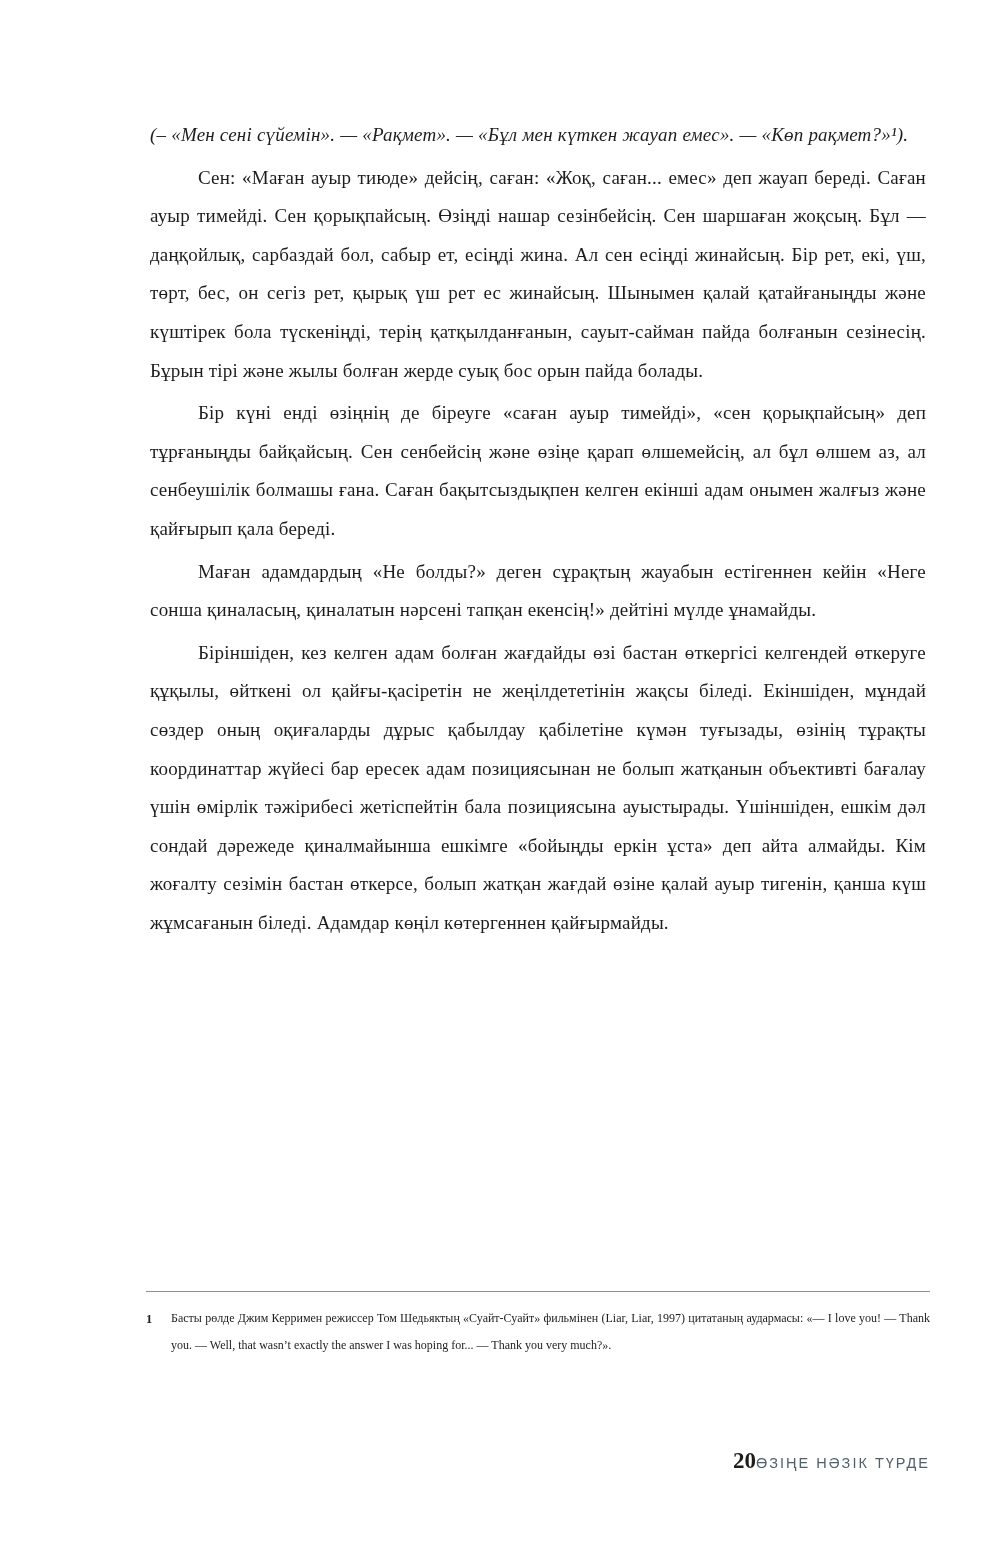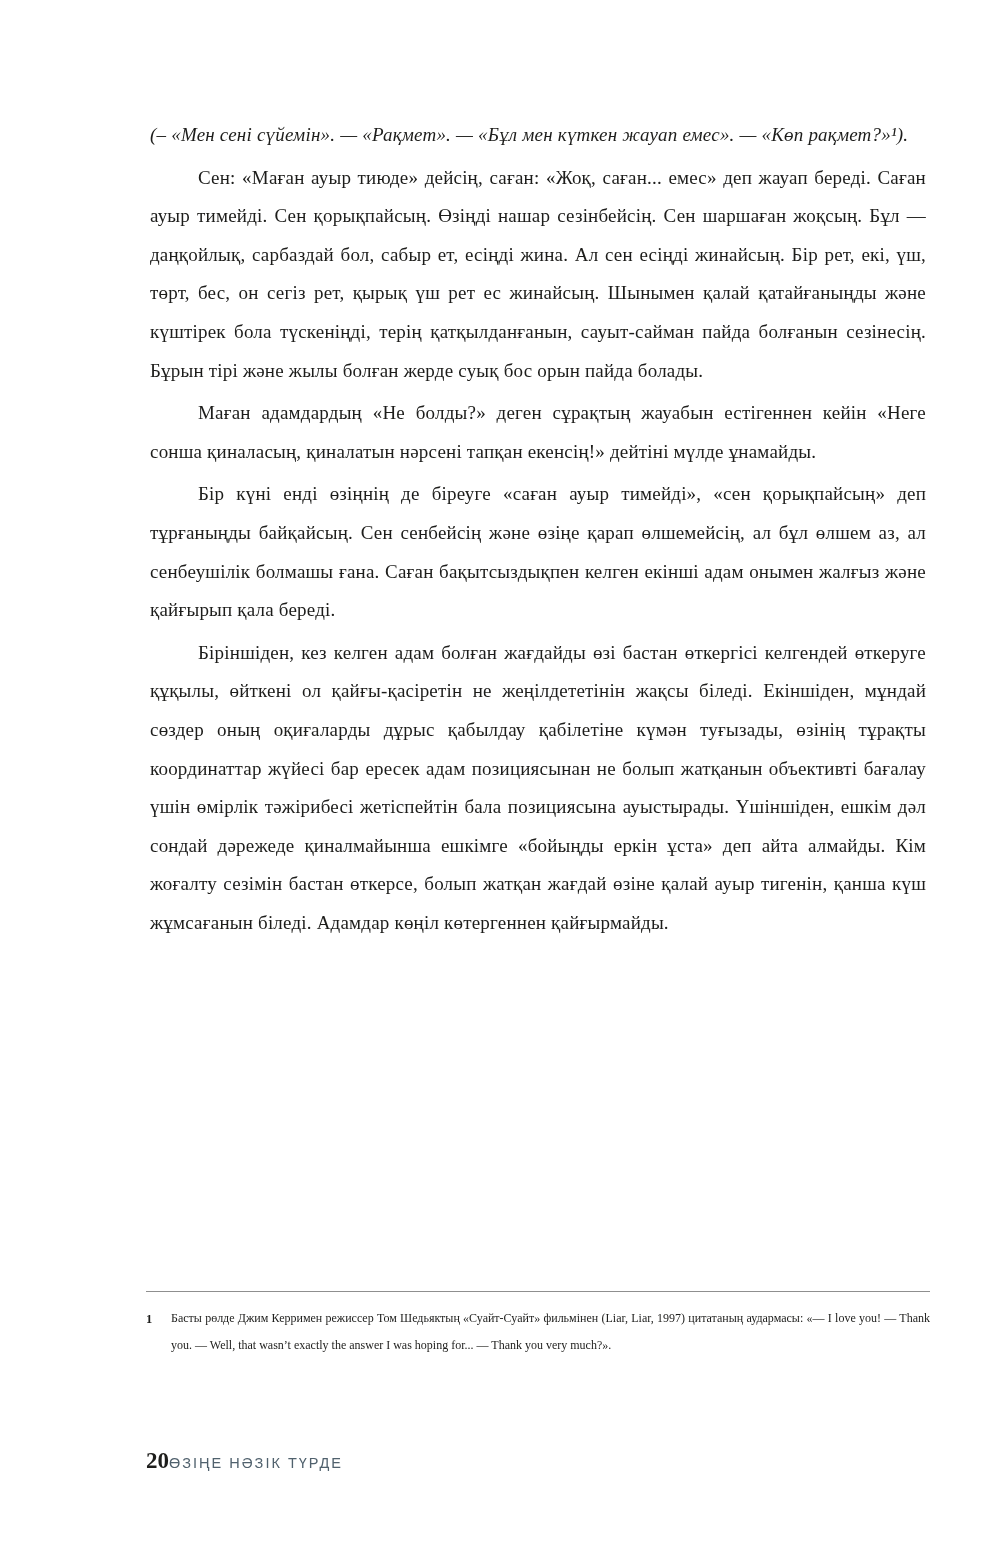--- a/index.html
+++ b/index.html
@@ -64,21 +64,21 @@
     font-size: 12px;
     line-height: 26.5px;
     text-align: justify;
   }
   .footer {
     position: absolute;
     left: 146px;
     right: 70px;
     top: 1448px;
     display: flex;
-    justify-content: flex-start;
+    justify-content: flex-end;
     align-items: baseline;
   }
   .page-number {
     font-size: 23px;
     font-weight: bold;
     color: #1d1d1b;
   }
   .running-title {
     font-size: 14.5px;
     letter-spacing: 2px;
@@ -88,22 +88,22 @@
   }
 </style>
 </head>
 <body>
 
 <div class="page">
 
   <div class="body-text">
     <p class="para opener">(– «Мен сені сүйемін». — «Рақмет». — «Бұл мен күткен жауап емес». — «Көп рақмет?»¹).</p>
     <p class="para indent">Сен: «Маған ауыр тиюде» дейсің, саған: «Жоқ, саған... емес» деп жауап береді. Саған ауыр тимейді. Сен қорықпайсың. Өзіңді нашар сезінбейсің. Сен шаршаған жоқсың. Бұл — даңқойлық, сарбаздай бол, сабыр ет, есіңді жина. Ал сен есіңді жинайсың. Бір рет, екі, үш, төрт, бес, он сегіз рет, қырық үш рет ес жинайсың. Шынымен қалай қатайғаныңды және күштірек бола түскеніңді, терің қатқылданғанын, сауыт-сайман пайда болғанын сезінесің. Бұрын тірі және жылы болған жерде суық бос орын пайда болады.</p>
+    <p class="para indent">Бір күні енді өзіңнің де біреуге «саған ауыр тимейді», «сен қорықпайсың» деп тұрғаныңды байқайсың. Сен сенбейсің және өзіңе қарап өлшемейсің, ал бұл өлшем аз, ал сенбеушілік болмашы ғана. Саған бақытсыздықпен келген екінші адам онымен жалғыз және қайғырып қала береді.</p>
     <p class="para indent">Маған адамдардың «Не болды?» деген сұрақтың жауабын естігеннен кейін «Неге сонша қиналасың, қиналатын нәрсені тапқан екенсің!» дейтіні мүлде ұнамайды.</p>
-    <p class="para indent">Бір күні енді өзіңнің де біреуге «саған ауыр тимейді», «сен қорықпайсың» деп тұрғаныңды байқайсың. Сен сенбейсің және өзіңе қарап өлшемейсің, ал бұл өлшем аз, ал сенбеушілік болмашы ғана. Саған бақытсыздықпен келген екінші адам онымен жалғыз және қайғырып қала береді.</p>
     <p class="para indent">Біріншіден, кез келген адам болған жағдайды өзі бастан өткергісі келгендей өткеруге құқылы, өйткені ол қайғы-қасіретін не жеңілдететінін жақсы біледі. Екіншіден, мұндай сөздер оның оқиғаларды дұрыс қабылдау қабілетіне күмән туғызады, өзінің тұрақты координаттар жүйесі бар ересек адам позициясынан не болып жатқанын объективті бағалау үшін өмірлік тәжірибесі жетіспейтін бала позициясына ауыстырады. Үшіншіден, ешкім дәл сондай дәрежеде қиналмайынша ешкімге «бойыңды еркін ұста» деп айта алмайды. Кім жоғалту сезімін бастан өткерсе, болып жатқан жағдай өзіне қалай ауыр тигенін, қанша күш жұмсағанын біледі. Адамдар көңіл көтергеннен қайғырмайды.</p>
   </div>
 
   <div class="footnote-block">
     <hr class="footnote-rule">
     <div class="footnote">
       <span class="fn-marker">1</span>
       <span class="fn-text">Басты рөлде Джим Керримен режиссер Том Шедьяктың «Суайт-Суайт» фильмінен (Liar, Liar, 1997) цитатаның аудармасы: «— I love you! — Thank you. — Well, that wasn’t exactly the answer I was hoping for... — Thank you very much?».</span>
     </div>
   </div>

